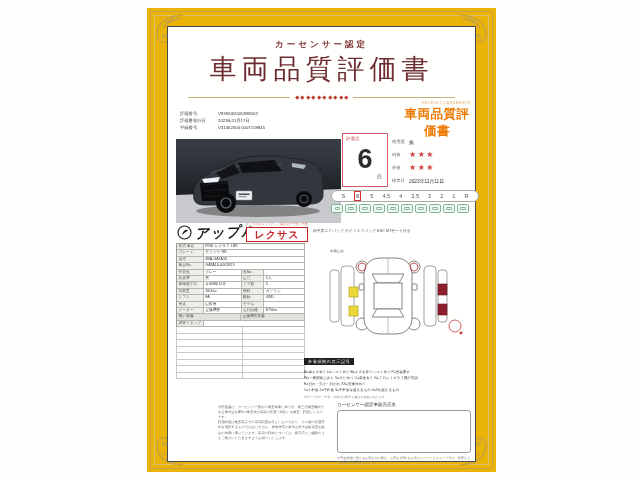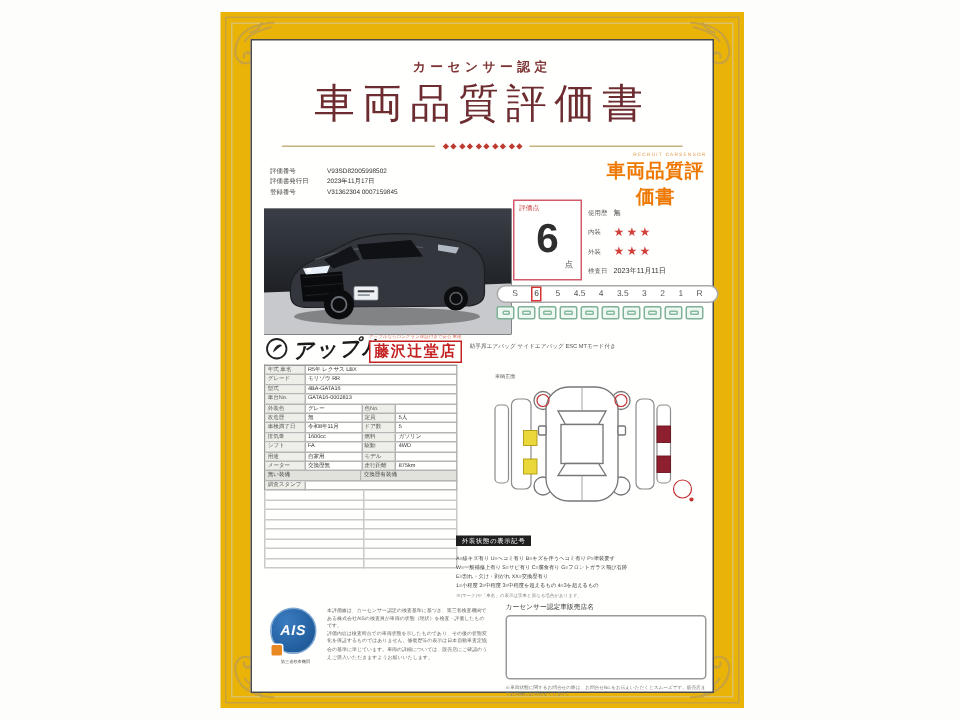--- a/index.html
+++ b/index.html
@@ -263,21 +263,21 @@
         <span class="icon"></span>
         <span class="icon"></span>
       </div>
 
       <svg class="shop-mark" viewBox="0 0 15 15">
         <circle cx="7.5" cy="7.5" r="6.5" fill="#fff" stroke="#222" stroke-width="1.2"></circle>
         <path d="M5,10 C6,5 10,3.5 11,5.5 C9,6.5 7,8.5 5,10 Z" fill="#222"></path>
       </svg>
       <div class="shop-name">アップル</div>
       <div class="shop-note">アップルならロングラン保証付きで安心 車検整備</div>
-      <div class="shop-store">藤沢辻堂店</div>
+      <div class="shop-store">レクサス</div>
 
       <div class="features-line">助手席エアバッグ サイドエアバッグ ESC MTモード付き</div>
 
       <div class="vtable">
         <div class="vt-row">
             <span class="vt-cell vt-lab w-l">年式 車名</span>
             <span class="vt-cell w-v">R5年 レクサス LBX</span>
           </div>
         <div class="vt-row">
             <span class="vt-cell vt-lab w-l">グレード</span>
@@ -396,25 +396,20 @@
         <span class="legend-title">外装状態の表示記号</span>
         <div class="legend-lines">
           <div class="legend-line">A=線キズ有り U=ヘコミ有り B=キズを伴うヘコミ有り P=塗装要す</div>
           <div class="legend-line">W=一般補修上有り S=サビ有り C=腐食有り G=フロントガラス飛び石跡</div>
           <div class="legend-line">E=割れ・欠け・剥がれ XX=交換歴有り</div>
           <div class="legend-line">1=小程度 2=中程度 3=中程度を超えるもの 4=3を超えるもの</div>
         </div>
         <div class="legend-note">※(マーク)や「車名」の表示は実車と異なる場合があります。</div>
       </div>
 
-      <div class="ais">
-        <div class="ais-circle">AIS</div>
-        <div class="ais-badge"></div>
-        <div class="ais-caption">第三者検査機関</div>
-      </div>
       <div class="disclaimer">本評価書は、カーセンサー認定の検査基準に基づき、第三者検査機関である株式会社AISの検査員が車両の状態（現状）を検査・評価したものです。
 評価内容は検査時点での車両状態を示したものであり、その後の状態変化を保証するものではありません。修復歴等の表示は日本自動車査定協会の基準に準じています。車両の詳細については、販売店にご確認のうえご購入いただきますようお願いいたします。</div>
 
       <div class="dealer-label">カーセンサー認定車販売店名</div>
       <div class="dealer-box"></div>
 
       <div class="footer-note">※車両状態に関するお問合せの際は、お問合せNo.をお伝えいただくとスムーズです。販売店までお気軽にお問合せください。</div>
 
     </div>
   </div>

